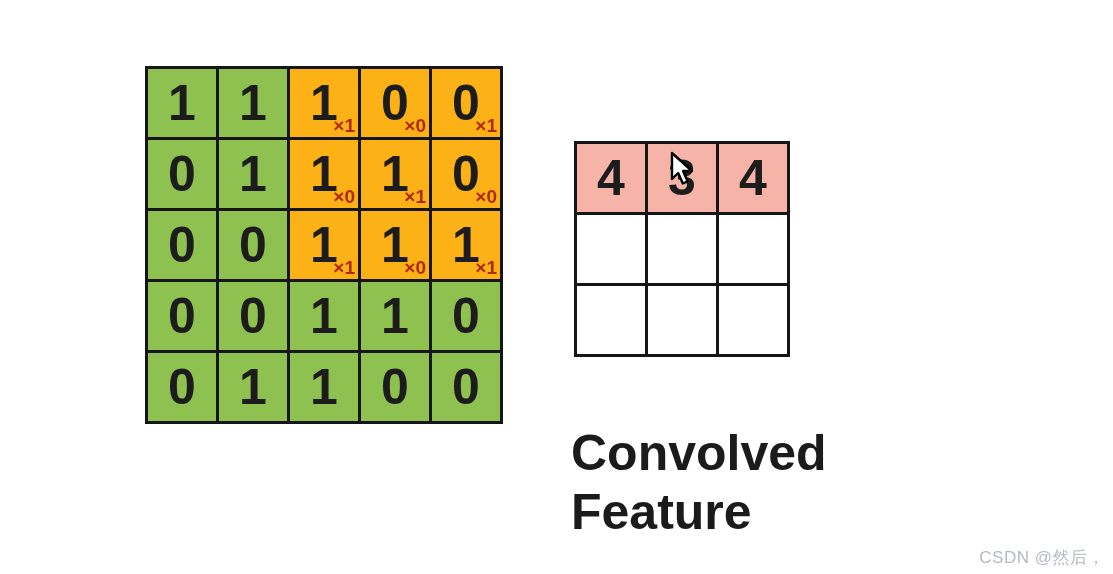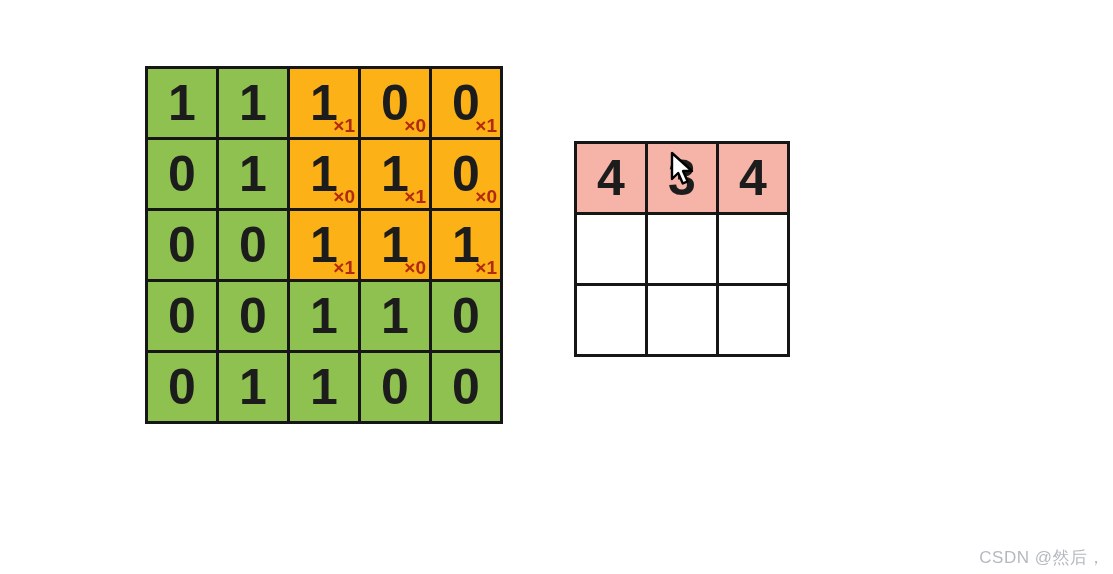--- a/index.html
+++ b/index.html
@@ -187,20 +187,24 @@
       </div>
       <div class="cell" style="background: rgb(255, 255, 255);"></div>
       <div class="cell" style="background: rgb(255, 255, 255);"></div>
       <div class="cell" style="background: rgb(255, 255, 255);"></div>
       <div class="cell" style="background: rgb(255, 255, 255);"></div>
       <div class="cell" style="background: rgb(255, 255, 255);"></div>
       <div class="cell" style="background: rgb(255, 255, 255);"></div>
     </div>
 
 
+  <div id="convolved-label" class="label">
+    <div>Convolved</div>
+    <div>Feature</div>
+  </div>
 
   <svg id="mouse-cursor" viewBox="0 0 26 37">
     <path d="M4,2 L4,28 L10.2,22 L14.8,32.5 L19.6,30.3 L15,20 L24,20 Z" fill="#ffffff" stroke="#000000" stroke-width="2.4" stroke-linejoin="round"></path>
   </svg>
 
   <div id="watermark" style="color: rgb(181, 185, 191); margin-left: 26px;">CSDN @然后，</div>
 
 </div>
 
 </body></html>

